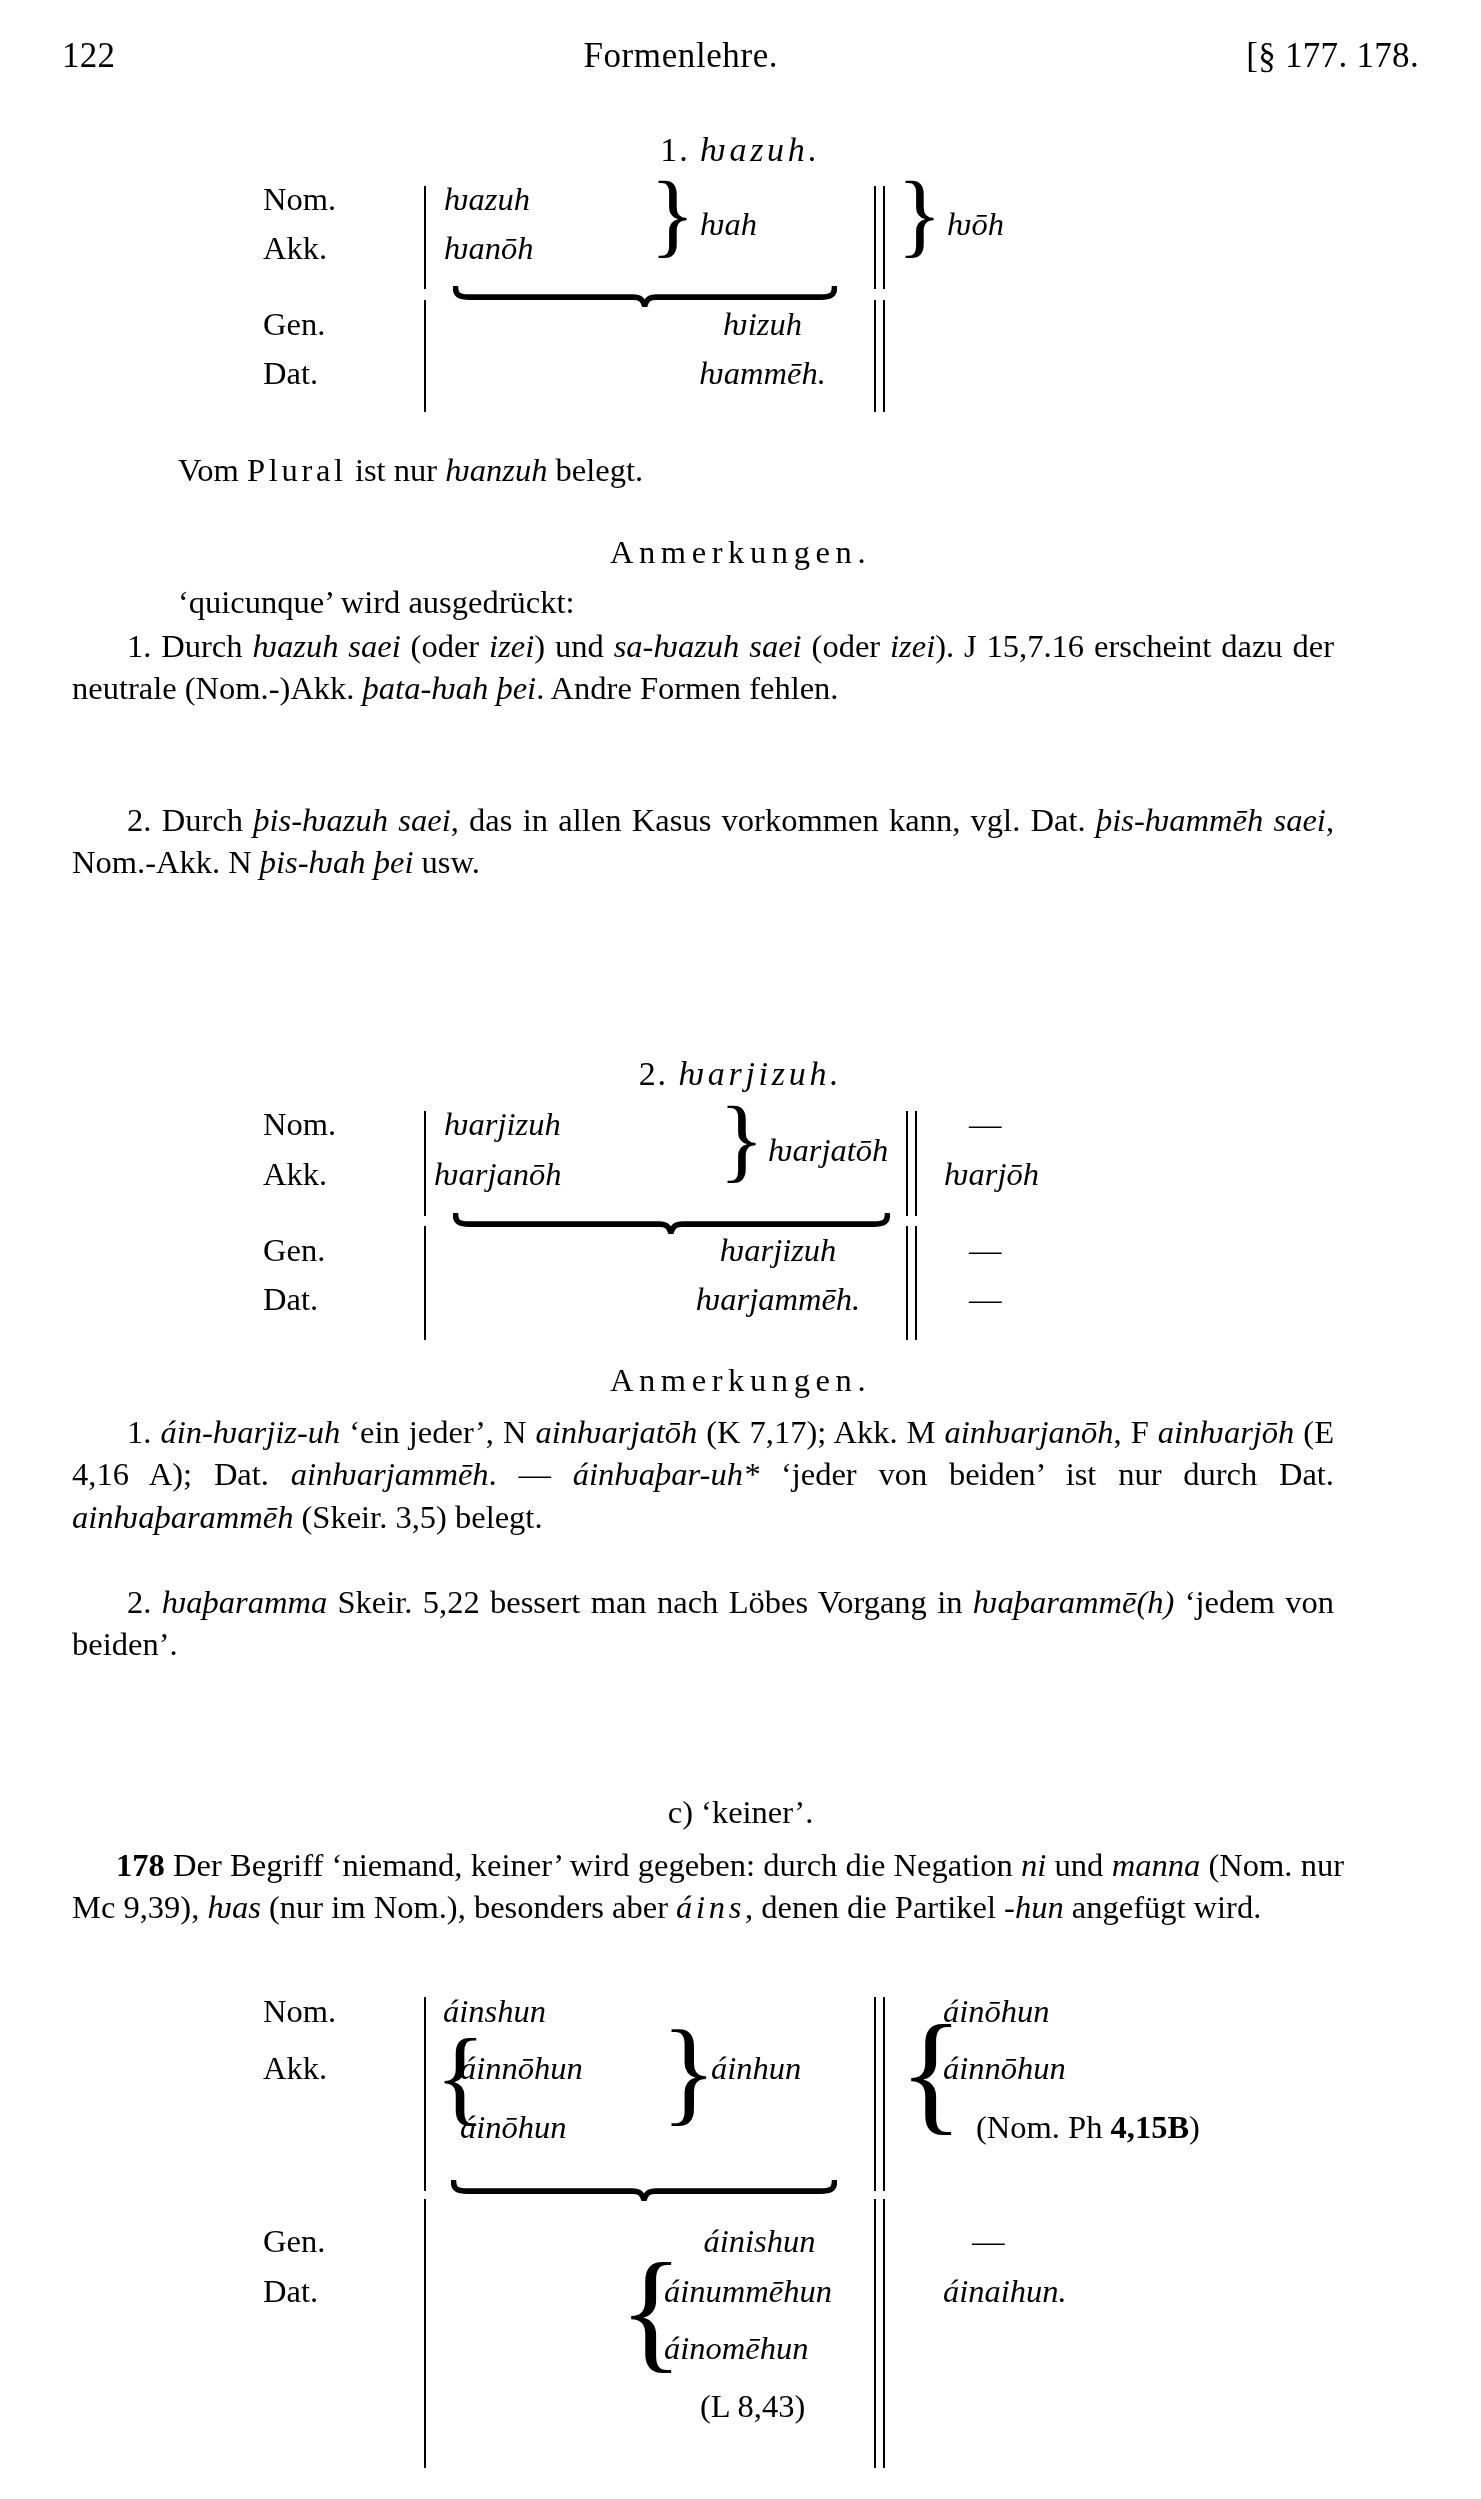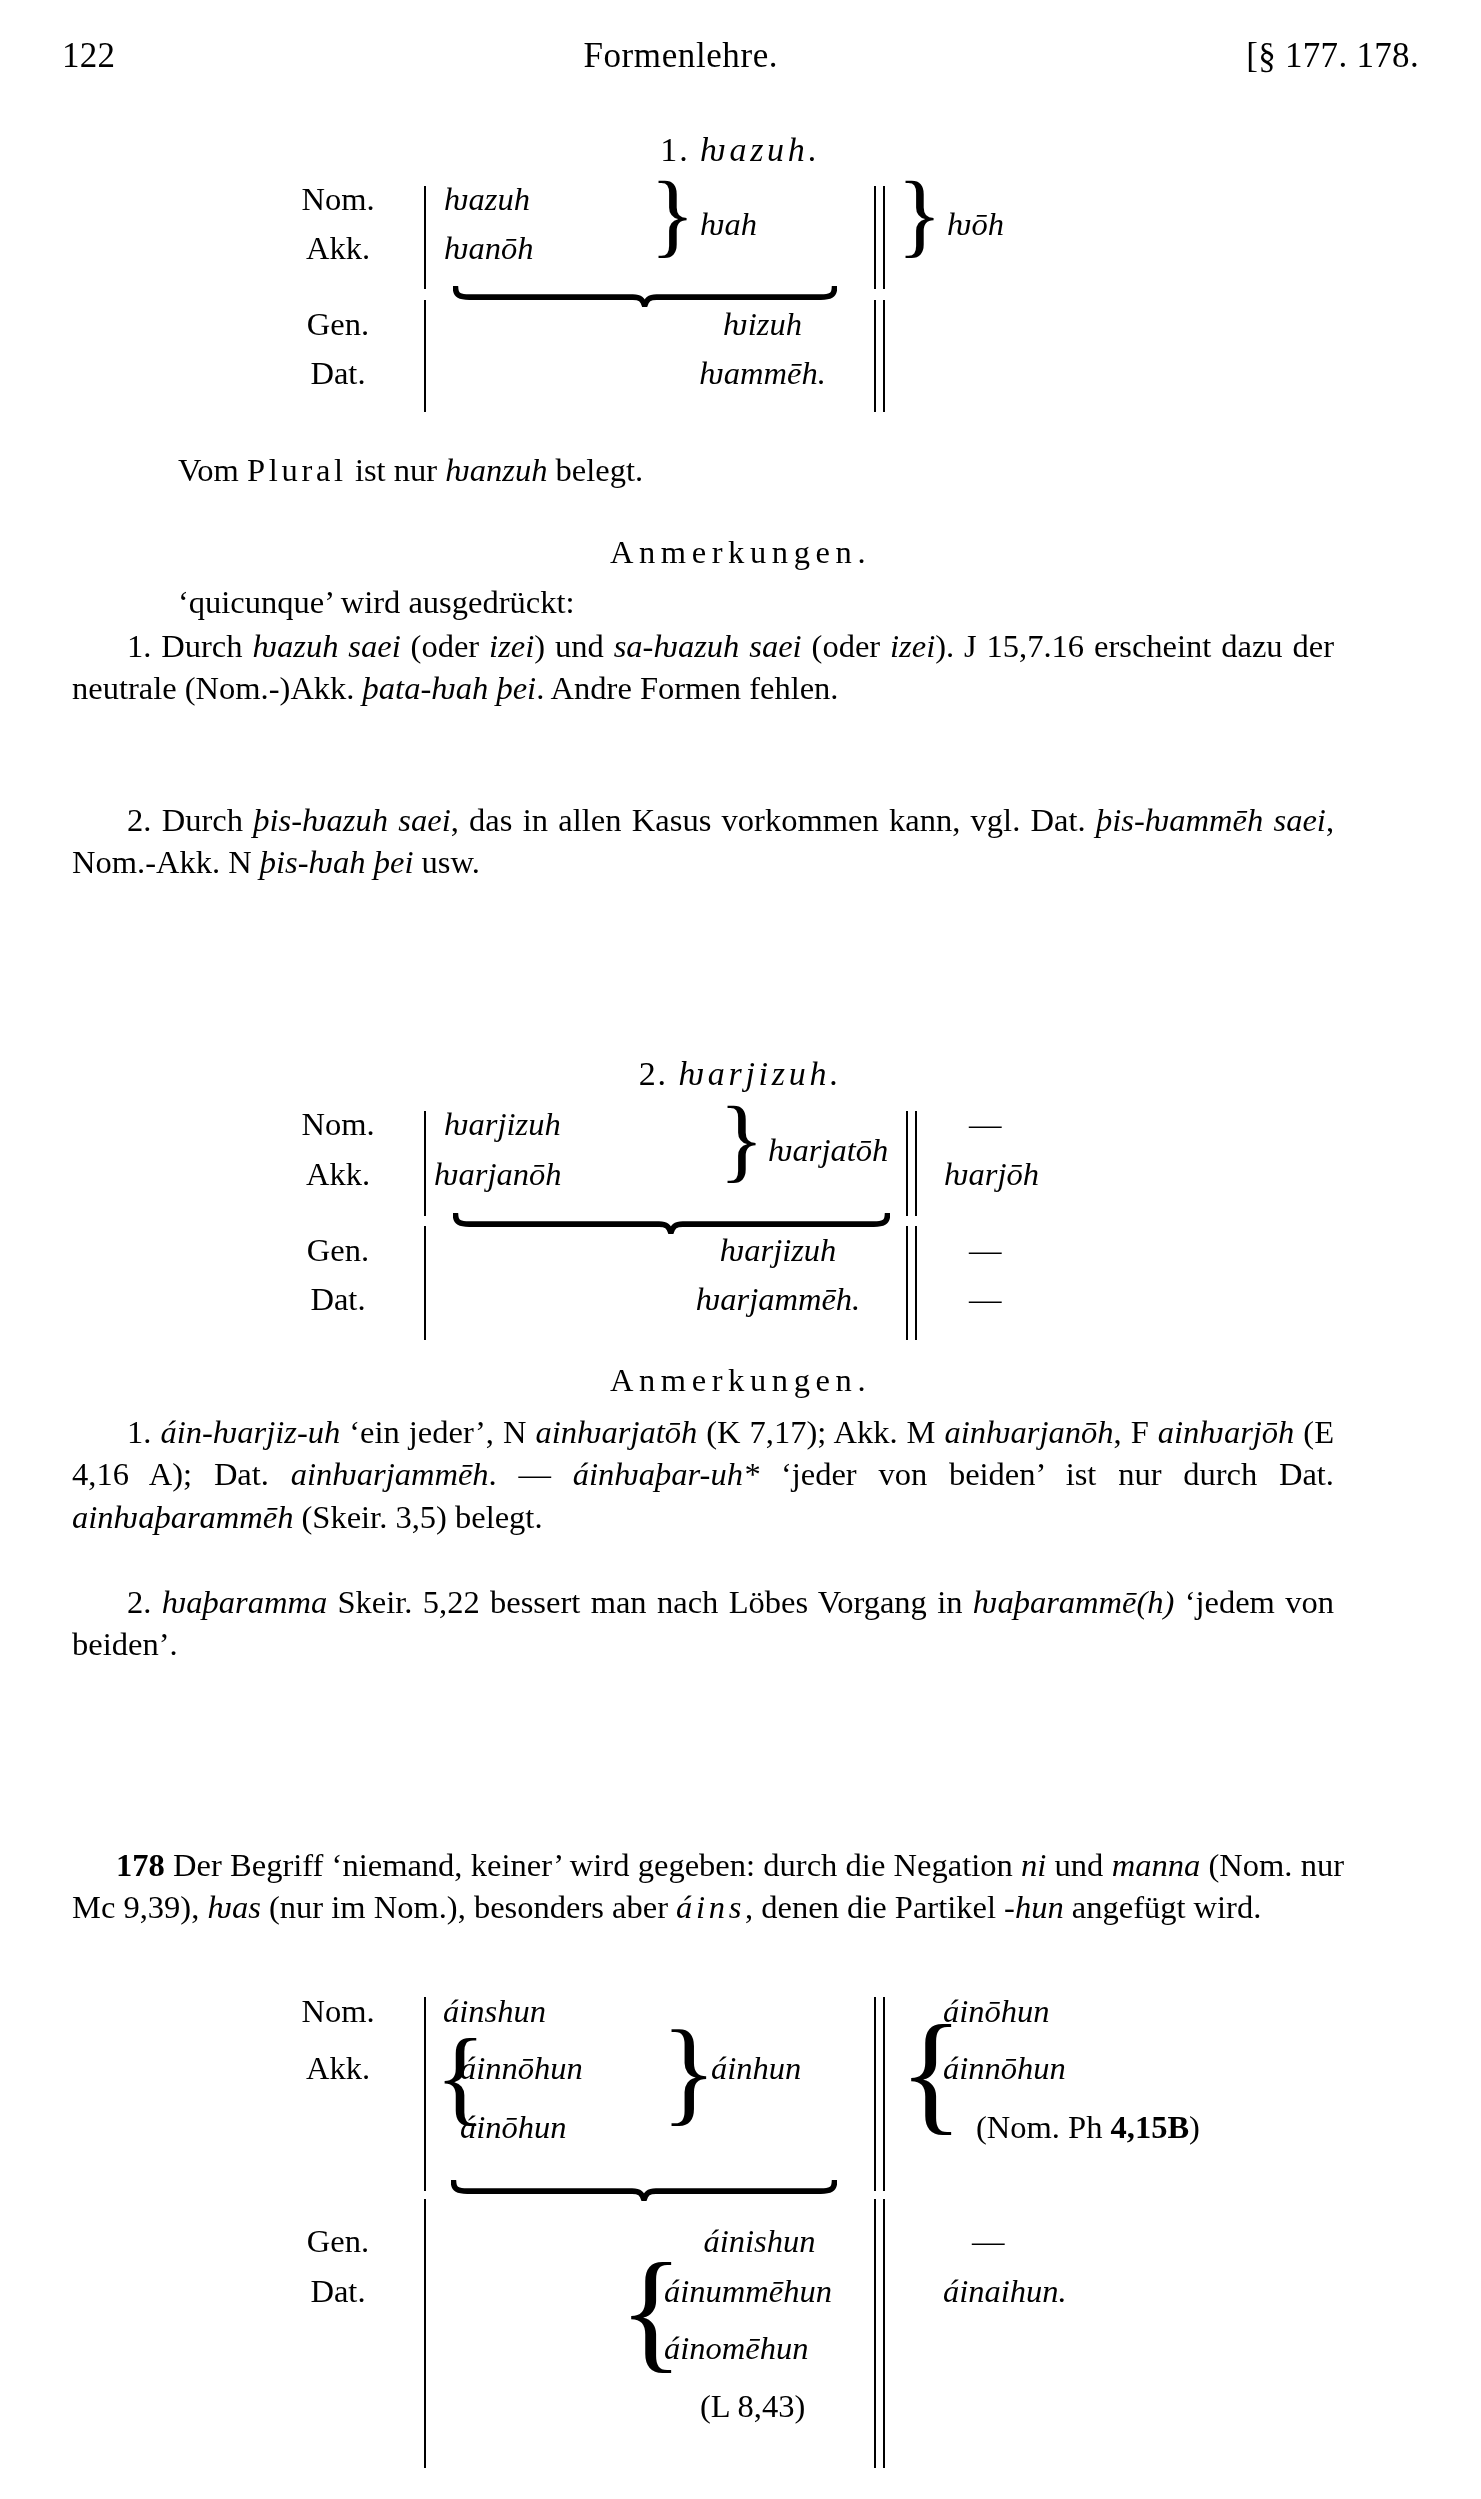--- a/index.html
+++ b/index.html
@@ -47,21 +47,21 @@
   }
   .subhead { font-size:32.5px; text-align:center; }
 
   
   .paradigm {
     position:relative;
     font-size:32.5px;
     margin:0 auto;
   }
   .case {
-    width:150px; text-align:center; padding-left:19px;
+    width:150px; text-align:left; padding-left:19px;
     font-size:32.5px;
   }
   .formcol { font-style:italic; }
   .vrule {
     position:absolute; width:1.9px; background:#000;
   }
   .vrule2 {
     position:absolute; width:1.9px; background:#000;
   }
   .dash { font-style:normal; font-size:32.5px; }
@@ -190,20 +190,21 @@
     <div class="dash" style="position:absolute; left:725px; top:126px;">—</div>
     <div class="dash" style="position:absolute; left:725px; top:175px;">—</div>
   </div>
 
   <div class="anm" style="position:absolute; top:1362px; left:0; width:1481px;">Anmerkungen.</div>
 
   <div class="para indent" id="s2n1" style="position:absolute; top:1411px; left:72px; width:1262px;"><span>1. </span><span class="it">áin-ƕarjiz-uh</span><span> ‘ein jeder’, N </span><span class="it">ainƕarjatōh</span><span> (K 7,17); Akk. M </span><span class="it">ainƕarjanōh</span><span>, F </span><span class="it">ainƕarjōh</span><span> (E 4,16 A); Dat. </span><span class="it">ainƕarjammēh</span><span>. — </span><span class="it">áinƕaþar-uh*</span><span> ‘jeder von beiden’ ist nur durch Dat. </span><span class="it">ainƕaþarammēh</span><span> (Skeir. 3,5) belegt.</span></div>
 
   <div class="para indent" id="s2n2" style="position:absolute; top:1581px; left:72px; width:1262px;"><span>2. </span><span class="it">ƕaþaramma</span><span> Skeir. 5,22 bessert man nach Löbes Vorgang in </span><span class="it">ƕaþarammē(h)</span><span> ‘jedem von beiden’.</span></div>
 
+  <div class="subhead" style="position:absolute; top:1794px; left:0; width:1481px;">c) ‘keiner’.</div>
 
   <div class="para" id="s3p" style="position:absolute; top:1844px; left:72px; width:1272px; text-indent:44px;"><span class="bd">178</span><span> Der Begriff ‘niemand, keiner’ wird gegeben: durch die Negation </span><span class="it">ni</span><span> und </span><span class="it">manna</span><span> (Nom. nur Mc 9,39), </span><span class="it">ƕas</span><span> (nur im Nom.), besonders aber </span><span class="it spaced">áins</span><span>, denen die Partikel </span><span class="it">-hun</span><span> angefügt wird.</span></div>
 
   <div class="paradigm" id="tbl3" style="position:absolute; top:1993px; left:244px; width:1062px; height:500px;">
 
     <div class="vrule" style="left:180px; top:3.7px;  height:194px;"></div>
     <div class="vrule" style="left:180px; top:206px; height:269px;"></div>
     <div class="vrule2" style="left:630px; top:3.7px;  height:194px;"></div>
     <div class="vrule2" style="left:639px; top:3.7px;  height:194px;"></div>
     <div class="vrule2" style="left:630px; top:206px; height:269px;"></div>

